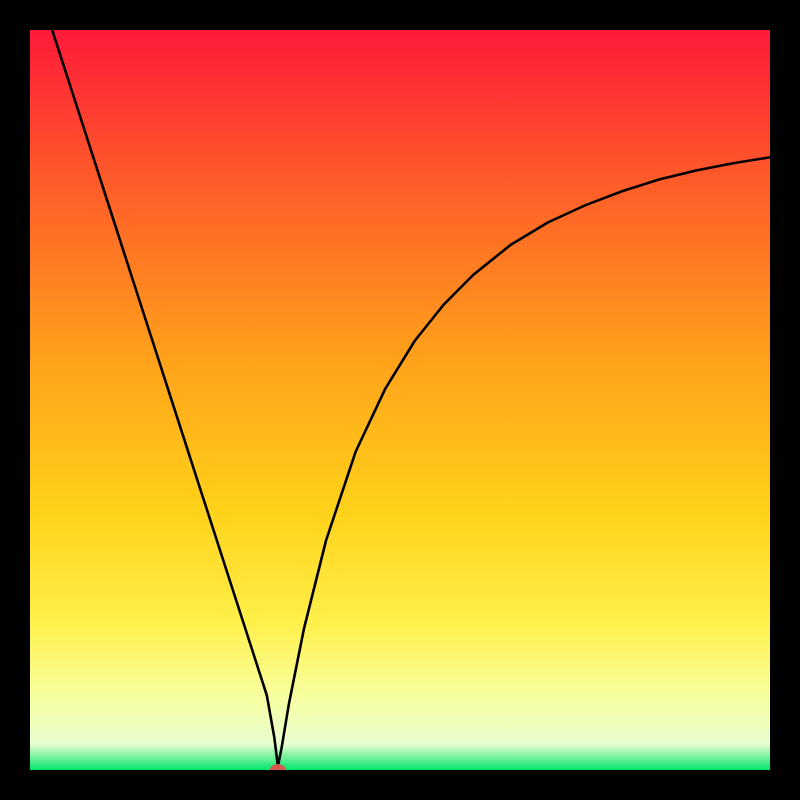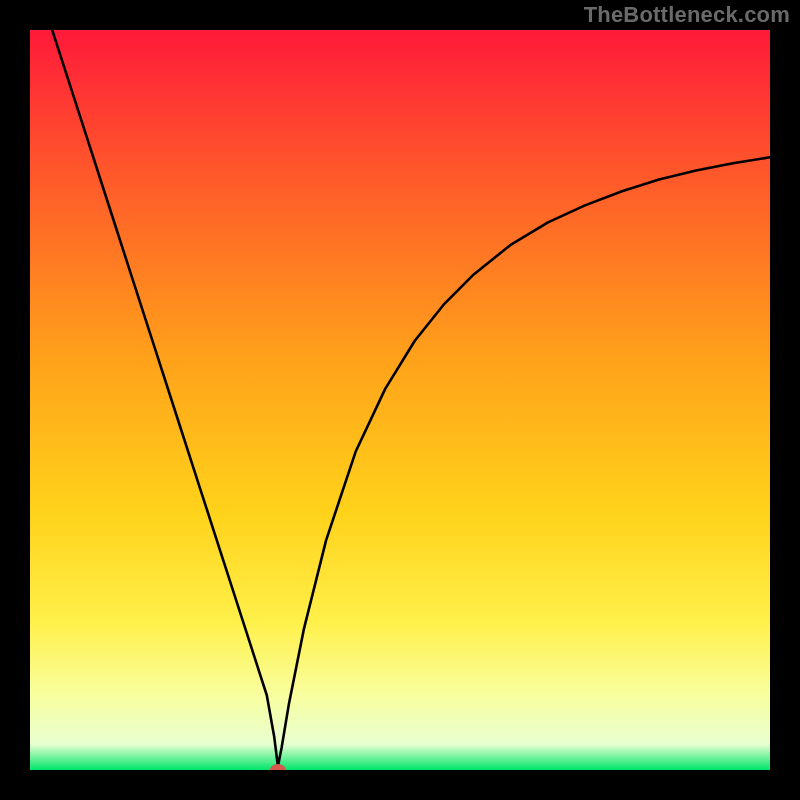--- a/index.html
+++ b/index.html
@@ -52,14 +52,13 @@
       <clipPath id="plot-clip">
         <rect id="plot-clip-rect" x="30" y="30" width="740" height="740"></rect>
       </clipPath>
     </defs>
     <rect id="plot-bg" fill="url(#bg-grad)" x="30" y="30" width="740" height="740"></rect>
     <g clip-path="url(#plot-clip)">
       <path id="curve" fill="none" stroke="#000000" stroke-width="2.6" stroke-linejoin="round" stroke-linecap="round" d="M52.20 30.00 L67.00 75.88 L89.20 144.70 L111.40 213.52 L133.60 282.34 L155.80 351.16 L178.00 419.98 L200.20 488.80 L222.40 557.62 L244.60 626.44 L259.40 672.32 L266.80 695.26 L274.20 736.70 L277.90 766.30 L281.60 747.80 L289.00 703.40 L303.80 629.40 L326.00 540.60 L355.60 451.80 L385.20 388.90 L414.80 340.80 L444.40 303.80 L474.00 274.20 L511.00 244.60 L548.00 222.40 L585.00 205.38 L622.00 191.32 L659.00 179.48 L696.00 170.60 L733.00 163.20 L770.00 157.28"></path>
       <ellipse id="min-marker" cx="277.90" cy="770.00" rx="8" ry="6" fill="#d6584f"></ellipse>
     </g>
   </svg>
-  <div class="watermark">TheBottleneck.com</div>
 </div>
 
 </body></html>

